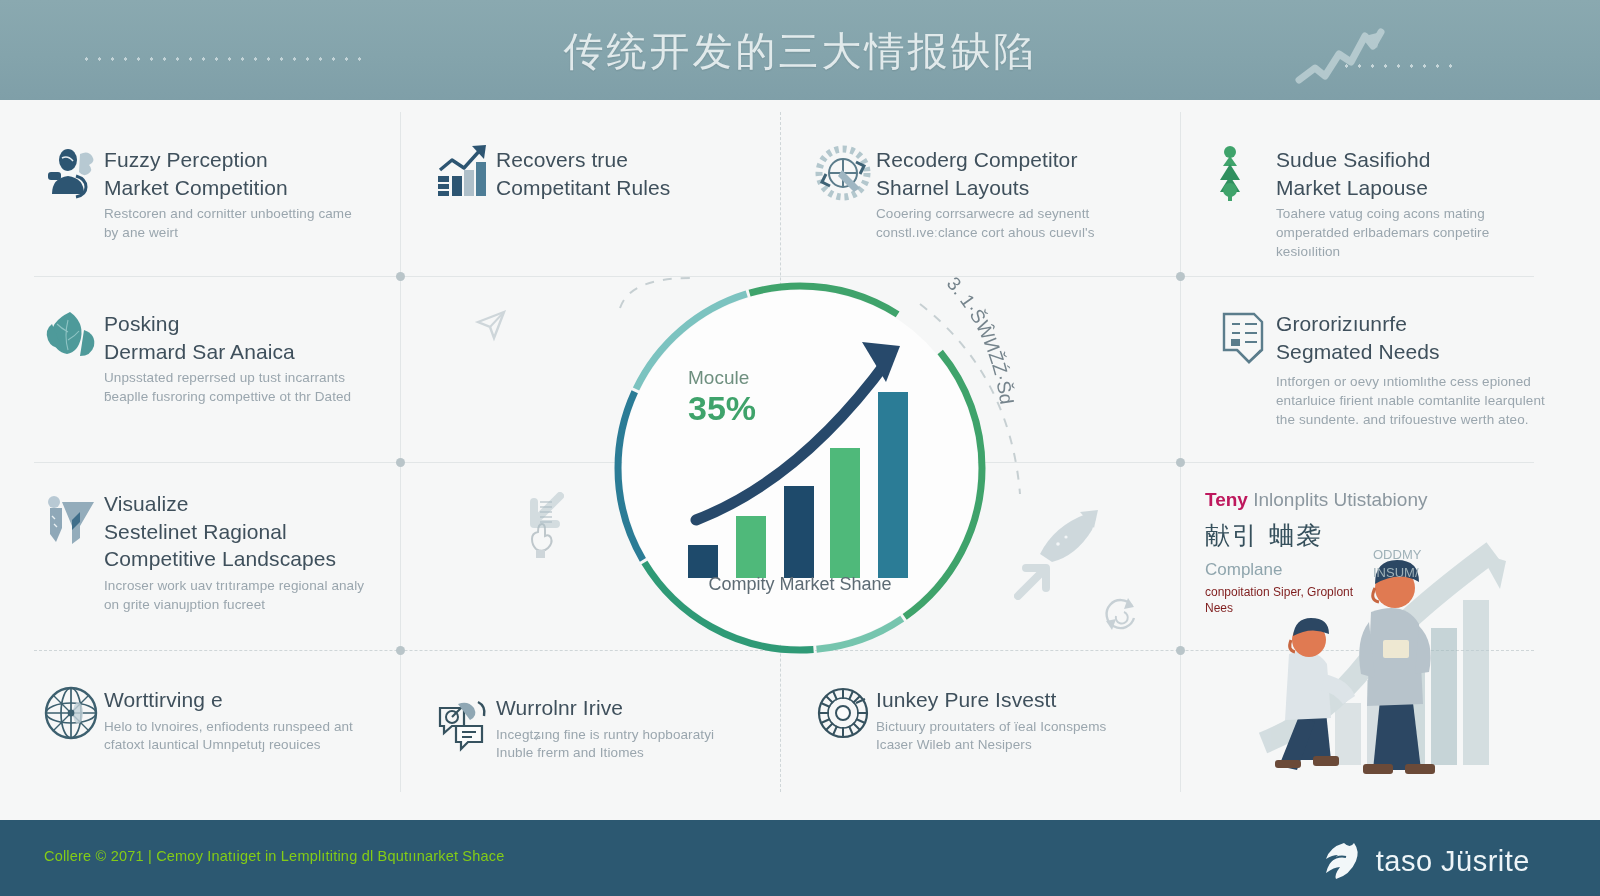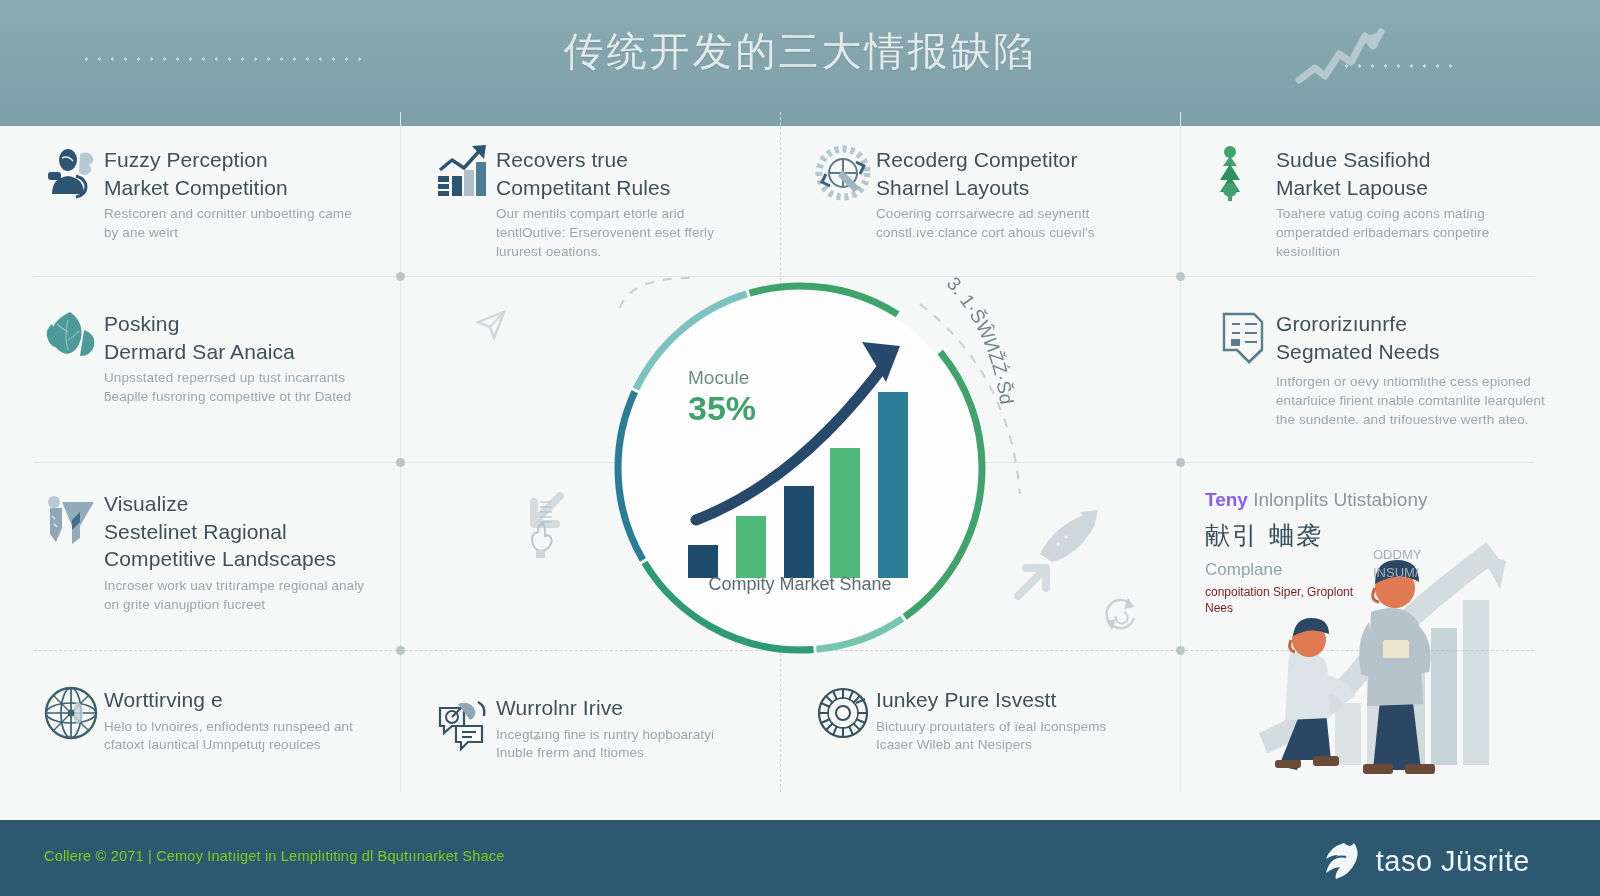--- a/index.html
+++ b/index.html
@@ -5,21 +5,21 @@
   html,body{margin:0;padding:0;}
   body{
     width:1600px;height:896px;overflow:hidden;
     font-family:"Liberation Sans","DejaVu Sans",sans-serif;
     background:#f7f8f8;
   }
   .page{position:relative;width:1600px;height:896px;background:#f6f7f7;}
 
   
   .header{
-    position:absolute;left:0;top:0;width:1600px;height:126px;
+    position:absolute;left:0;top:0;width:1600px;height:100px;
     background:linear-gradient(180deg,#8aa9b0 0%,#84a4ac 55%,#7f9fa8 100%);
     overflow:hidden;
   }
   .header-title{
     position:absolute;left:0;top:24px;width:1600px;text-align:center;
     font-size:40px;letter-spacing:3px;color:#e9f0f1;
     font-family:"DejaVu Sans","Liberation Sans",sans-serif;
     text-shadow:0 1px 2px rgba(0,0,0,.12);
     opacity:.92;
   }
@@ -66,21 +66,21 @@
     font-size:18px;color:#5d6b74;
   }
   .arc-text{position:absolute;left:880px;top:268px;width:240px;height:220px;}
 
   
   .decor{position:absolute;opacity:.45;}
 
   
   .promo{position:absolute;left:1205px;top:488px;width:330px;height:300px;}
   .promo h4{margin:0;font-size:19px;line-height:1.3;color:#8b979f;font-weight:400;}
-  .promo h4 b{color:#8b5cf6;font-weight:700;}
+  .promo h4 b{color:#be185d;font-weight:700;}
   .promo .cjk{
     margin:6px 0 0;font-size:25px;color:#36505c;letter-spacing:2px;
     font-family:"DejaVu Sans","Liberation Sans",sans-serif;filter:blur(.5px);
   }
   .promo .sub1{margin:8px 0 0;font-size:17px;color:#8fa5ad;filter:blur(.4px);}
   .promo .sub2{margin:4px 0 0;font-size:12px;color:#7f1d1d;line-height:1.4;filter:blur(.45px);}
   .promo .tag{
     position:absolute;left:168px;top:58px;font-size:13px;color:#9fb1b8;
     line-height:1.35;filter:blur(.3px);
   }
@@ -150,21 +150,20 @@
       <rect x="6" y="49" width="11" height="5" fill="#2d5572"></rect>
       <rect x="20" y="34" width="10" height="20" fill="#2d5572"></rect>
       <rect x="32" y="28" width="10" height="26" fill="#aebfc9"></rect>
       <rect x="44" y="20" width="10" height="34" fill="#4d7d96"></rect>
       <path d="M8 28 L20 18 L32 26 L50 6" fill="none" stroke="#2d5572" stroke-width="3.4" stroke-linejoin="round"></path>
       <path d="M40 4 L54 3 L52 17 Z" fill="#2d5572"></path>
     </svg>
     <div class="txt">
       <h3><span>Recovers true</span><br>
           <span>Competitant Rules</span></h3>
-      <p>Our mentils compart etorle arid tentlOutive: Erserovenent eset fferly lururest oeations.</p>
     </div>
   </div>
 
   <div class="cell" style="left:812px;top:142px;">
     <svg class="ico" viewBox="0 0 62 62">
       <circle cx="31" cy="31" r="24" fill="none" stroke="#b3c7cd" stroke-width="7" stroke-dasharray="4 4"></circle>
       <circle cx="31" cy="31" r="14" fill="none" stroke="#5a7b8a" stroke-width="2"></circle>
       <path d="M31 17 L31 45 M17 31 L45 31" stroke="#5a7b8a" stroke-width="2"></path>
       <path d="M30 28 L48 46 L42 50 L26 34 Z" fill="#9fb6c2"></path>
       <path d="M44 20 l8 4 l-4 8" fill="none" stroke="#3e6275" stroke-width="3"></path>

